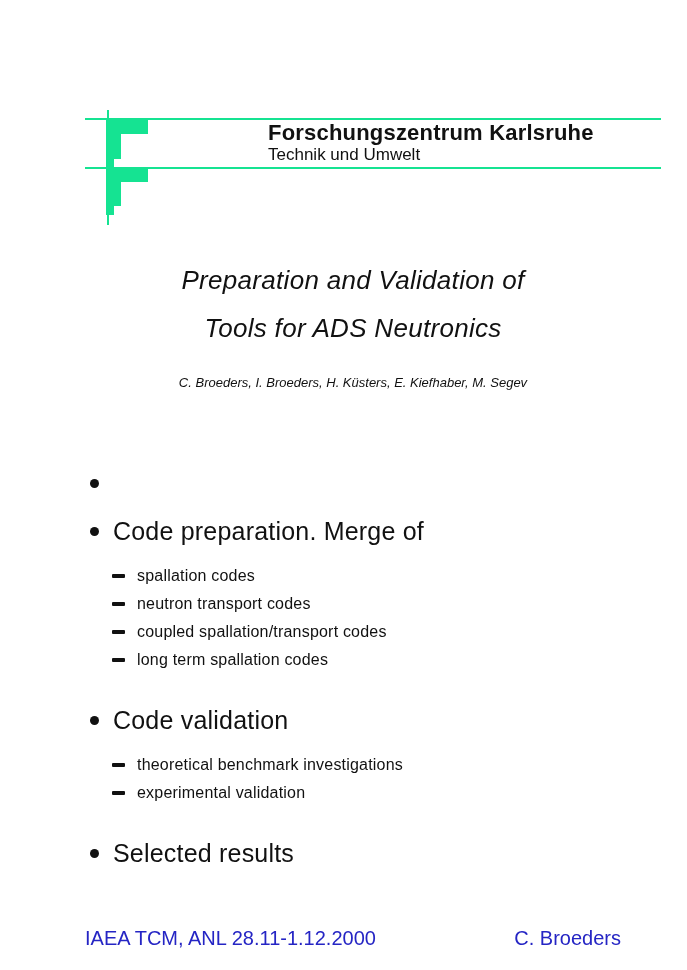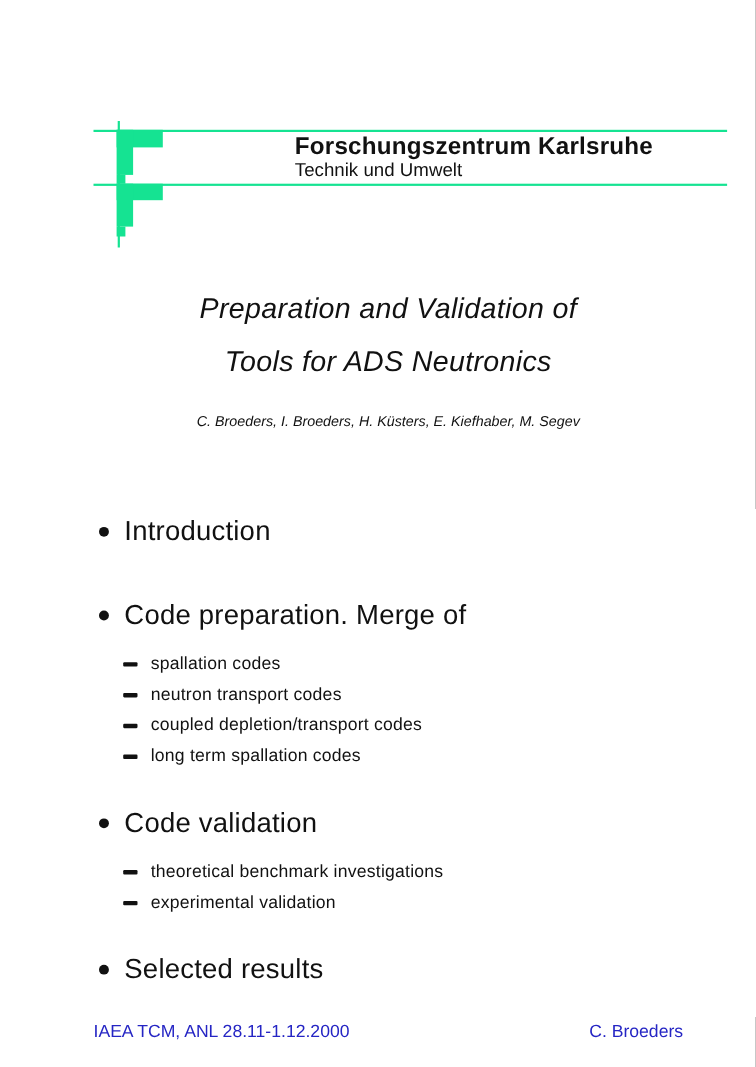--- a/index.html
+++ b/index.html
@@ -51,21 +51,21 @@
     font-size:16px;line-height:28px;letter-spacing:0.2px;
   }
   .dash{
     position:absolute;left:22px;top:12px;width:13px;height:4px;
     background:#111;border-radius:1px;
   }
   
   .footer{
     position:absolute;left:85px;right:66px;top:929px;
     display:flex;justify-content:space-between;
-    font-size:16px;line-height:19px;
+    font-size:20px;line-height:19px;
   }
 </style>
 </head>
 <body>
 
 <div class="page">
 
   <div class="rule rule-top accent-bg" style="background: rgb(21, 227, 146);"></div>
   <div class="rule rule-bottom accent-bg" style="background: rgb(21, 227, 146);"></div>
 
@@ -84,26 +84,26 @@
     <div class="org-division">Technik und Umwelt</div>
   </div>
 
   <div class="title-block">
     <div class="title-line">Preparation and Validation of</div>
     <div class="title-line title-line2">Tools for ADS Neutronics</div>
     <div class="authors">C. Broeders, I. Broeders, H. Küsters, E. Kiefhaber, M. Segev</div>
   </div>
 
   <div class="outline">
-      <div class="outline-item"><span class="dot"></span><span class="item-label">Introduction</span></div>
+      <div class="outline-item"><span class="dot"></span></div>
       <div class="outline-item"><span class="dot"></span><span class="item-label">Code preparation. Merge of</span></div>
       <div class="sublist">
         <div class="subitem"><span class="dash"></span><span class="subitem-label">spallation codes</span></div>
         <div class="subitem"><span class="dash"></span><span class="subitem-label">neutron transport codes</span></div>
-        <div class="subitem"><span class="dash"></span><span class="subitem-label">coupled depletion/transport codes</span></div>
+        <div class="subitem"><span class="dash"></span><span class="subitem-label">coupled spallation/transport codes</span></div>
         <div class="subitem"><span class="dash"></span><span class="subitem-label">long term spallation codes</span></div>
       </div>
       <div class="outline-item"><span class="dot"></span><span class="item-label">Code validation</span></div>
       <div class="sublist">
         <div class="subitem"><span class="dash"></span><span class="subitem-label">theoretical benchmark investigations</span></div>
         <div class="subitem"><span class="dash"></span><span class="subitem-label">experimental validation</span></div>
       </div>
       <div class="outline-item"><span class="dot"></span><span class="item-label">Selected results</span></div>
     </div>
 

